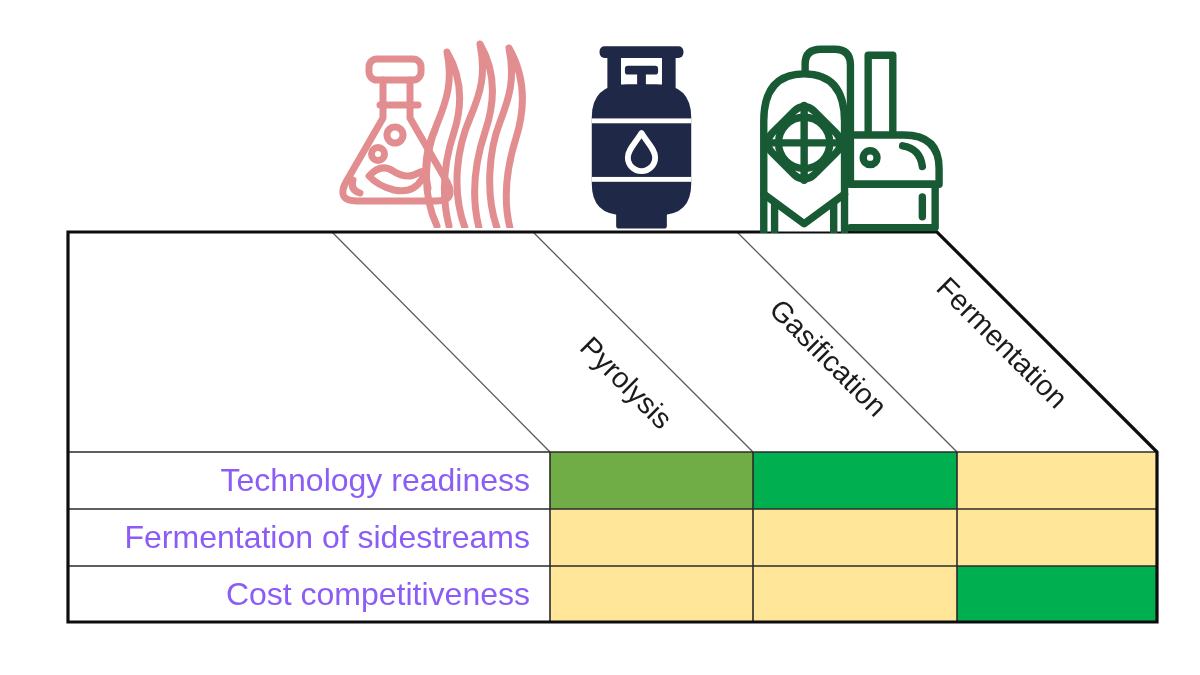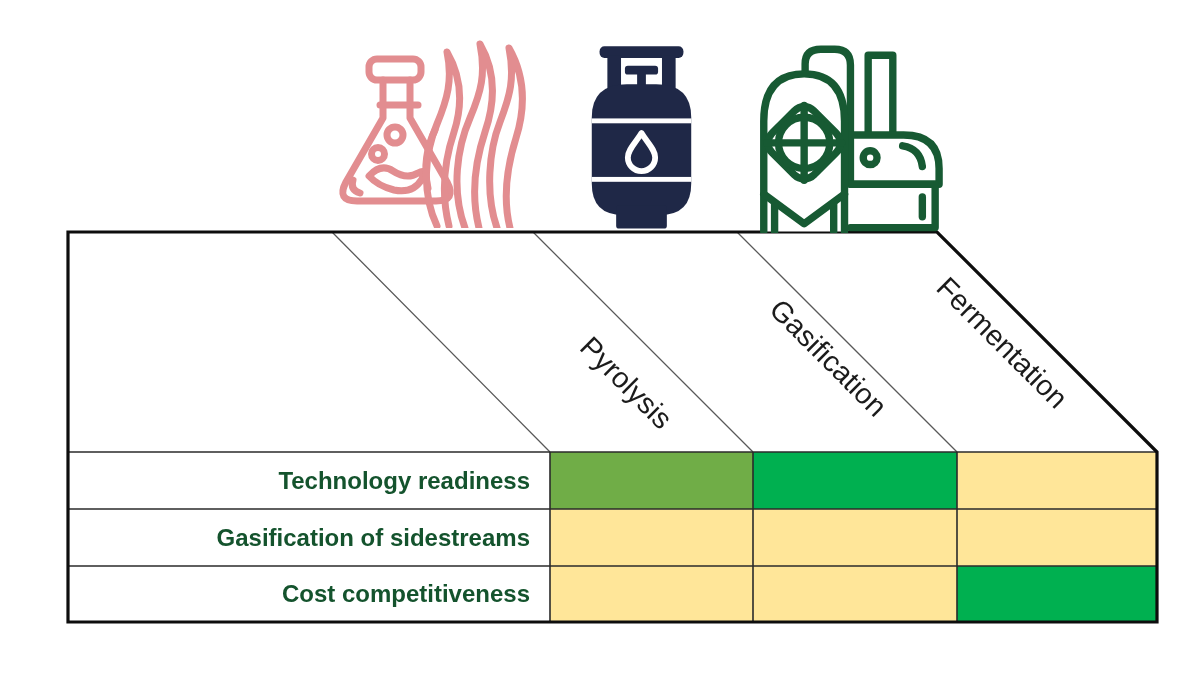--- a/index.html
+++ b/index.html
@@ -11,21 +11,21 @@
   .icon{position:absolute;z-index:4;}
   .cell{position:absolute;z-index:1;}
   
   .r0{top:452px;height:57px;} .r1{top:509px;height:57px;} .r2{top:566px;height:56px;text-align:right;}
   .c0{left:550px;width:203px;} .c1{left:753px;width:204px;} .c2{left:957px;width:200px;}
   
   .row-label{
     position:absolute;left:70px;width:470px;z-index:2;
     display:flex;align-items:center;justify-content:flex-end;
     padding-right:10px;box-sizing:border-box;
-    font-size:24px;font-weight:700;color:#14532d;white-space:nowrap;
+    font-size:32px;font-weight:400;color:#8b5cf6;white-space:nowrap;
   }
   
   .col-label{
     position:absolute;z-index:2;transform:translate(-50%,-50%) rotate(45deg);
     font-size:29px;font-weight:400;color:#1b1b1b;white-space:nowrap;
   }
   .col-label.p{left:626px;top:383px;}
   .col-label.g{left:828px;top:358px;}
   .col-label.f{left:1002px;top:343px;}
 </style>
@@ -88,21 +88,21 @@
   <div class="cell r0 c1" style="background: rgb(0, 176, 80);"></div>
   <div class="cell r0 c2" style="background: rgb(255, 230, 153);"></div>
   <div class="cell r1 c0" style="background: rgb(255, 230, 153);"></div>
   <div class="cell r1 c1" style="background: rgb(255, 230, 153);"></div>
   <div class="cell r1 c2" style="background: rgb(255, 230, 153);"></div>
   <div class="cell r2 c0" style="background: rgb(255, 230, 153);"></div>
   <div class="cell r2 c1" style="background: rgb(255, 230, 153);"></div>
   <div class="cell r2 c2" style="background: rgb(0, 176, 80);"></div>
 
   <div class="row-label r0">Technology readiness</div>
-  <div class="row-label r1">Gasification of sidestreams</div>
+  <div class="row-label r1">Fermentation of sidestreams</div>
   <div class="row-label r2">Cost competitiveness</div>
 
   <div class="col-label p">Pyrolysis</div>
   <div class="col-label g">Gasification</div>
   <div class="col-label f">Fermentation</div>
 
   <svg class="lines-svg" viewBox="0 0 1200 675">
     <path d="M332,232 L550,452 M533,232 L753,452 M737,232 L957,452" stroke="#595959" stroke-width="1.3" fill="none"></path>
     <path d="M68,452 H1157 M68,509 H1157 M68,566 H1157 M550,452 V622 M753,452 V622 M957,452 V622" stroke="#2b2b2b" stroke-width="1.6" fill="none"></path>
     <path d="M68,232 H937 L1157,452 V622 H68 Z" stroke="#0d0d0d" stroke-width="3.2" fill="none"></path>

